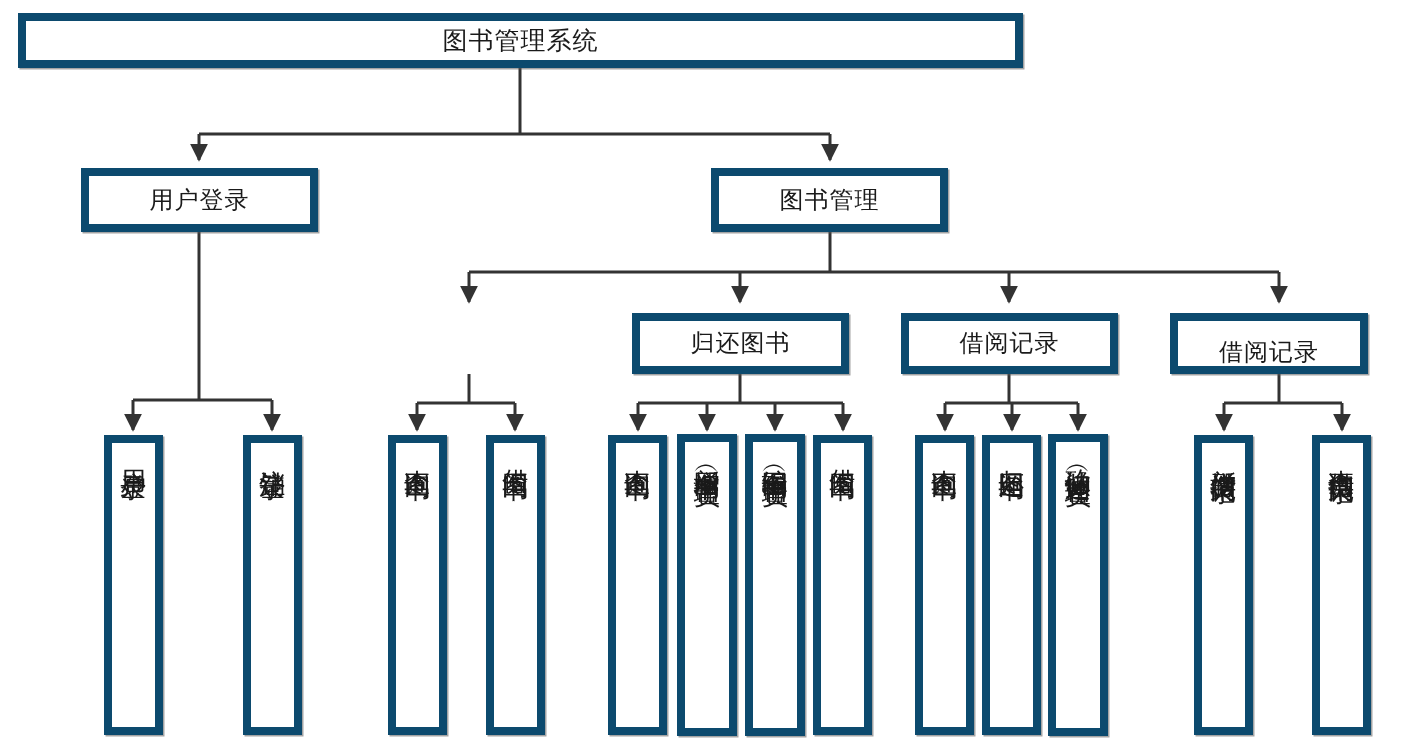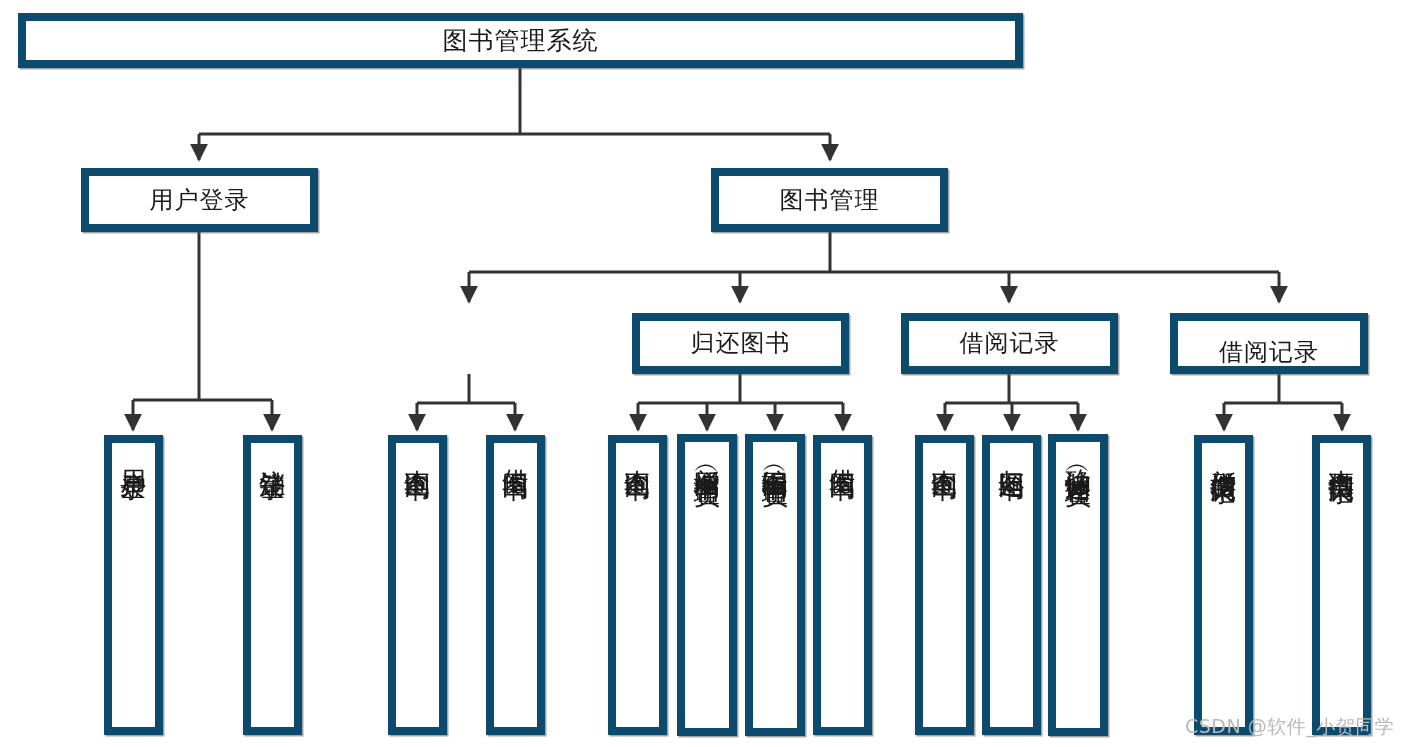--- a/index.html
+++ b/index.html
@@ -190,15 +190,14 @@
     <span class="label">确认归还（管理员）</span>
   </div>
 
   <div class="node vert" style="left:1194px; top:435px; width:59px; height:300px;">
     <span class="label">新增借阅记录</span>
   </div>
   <div class="node vert" style="left:1312px; top:435px; width:59px; height:300px;">
     <span class="label">查询借阅记录</span>
   </div>
 
-  <div class="watermark">CSDN @软件_小贺同学</div>
 
 </div>
 
 </body></html>

